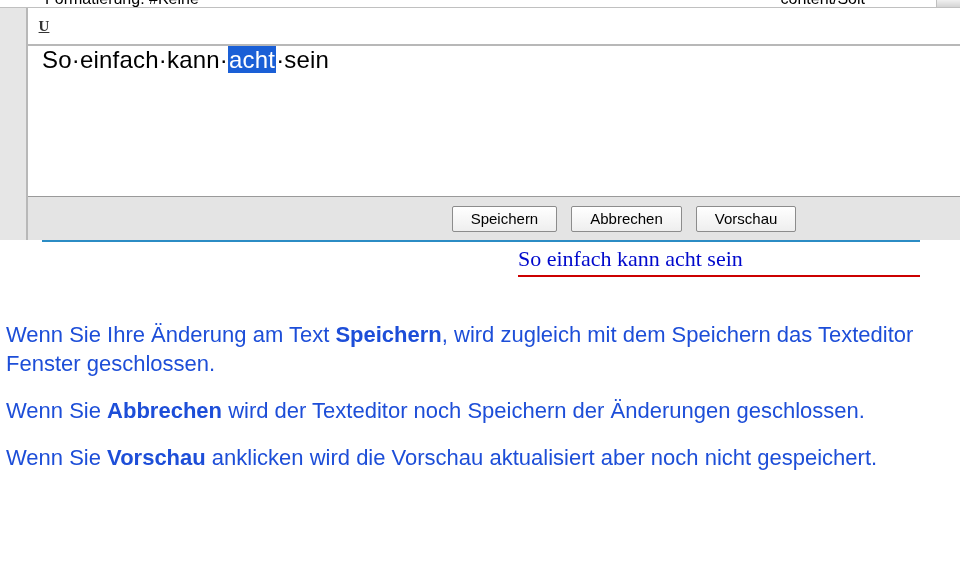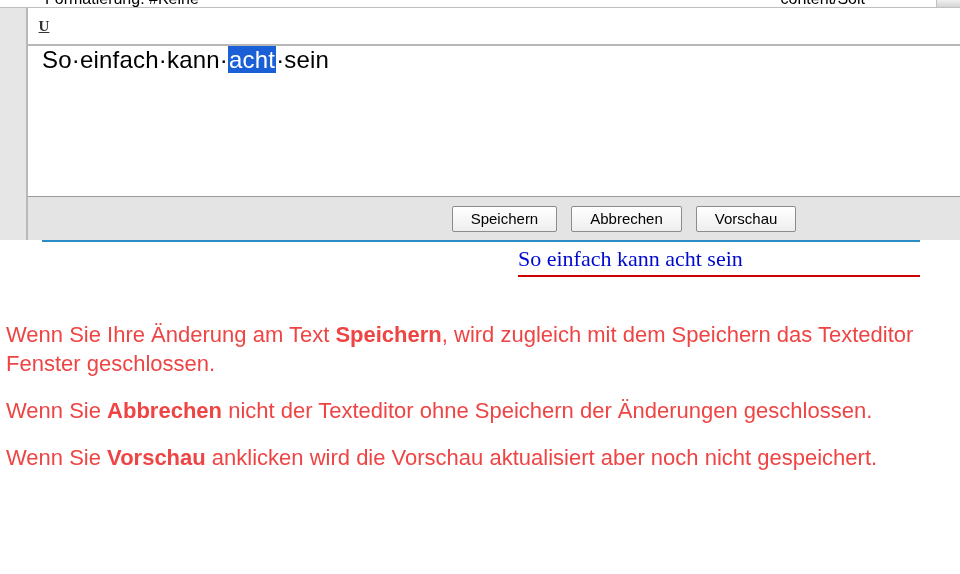--- a/index.html
+++ b/index.html
@@ -162,21 +162,21 @@
 
   
   .doc-body {
     position: absolute;
     top: 320px;
     left: 6px;
     right: 6px;
     font-family: Arial, Helvetica, sans-serif;
     font-size: 22px;
     line-height: 1.32;
-    color: #ef4444;
+    color: #1d4ed8;
   }
   .doc-body p { margin-bottom: 18px; }
   .doc-body strong { font-weight: bold; }
 </style>
 </head>
 <body>
 
 <div class="app-frame">
 
   <div class="top-cutoff">
@@ -209,20 +209,20 @@
     <div class="preview-topline"></div>
     <div class="preview-text">So einfach kann acht sein</div>
     <div class="preview-redline"></div>
   </div>
 
   <div class="doc-body">
     <p>
       <span>Wenn Sie Ihre Änderung am Text </span><strong>Speichern</strong><span>, wird zugleich mit dem Speichern das Texteditor Fenster geschlossen.</span>
     </p>
     <p>
-      <span>Wenn Sie </span><strong>Abbrechen</strong><span> nicht der Texteditor ohne Speichern der Änderungen geschlossen.</span>
+      <span>Wenn Sie </span><strong>Abbrechen</strong><span> wird der Texteditor noch Speichern der Änderungen geschlossen.</span>
     </p>
     <p>
       <span>Wenn Sie </span><strong>Vorschau</strong><span> anklicken wird die Vorschau aktualisiert aber noch nicht gespeichert.</span>
     </p>
   </div>
 
 </div>
 
 </body></html>

